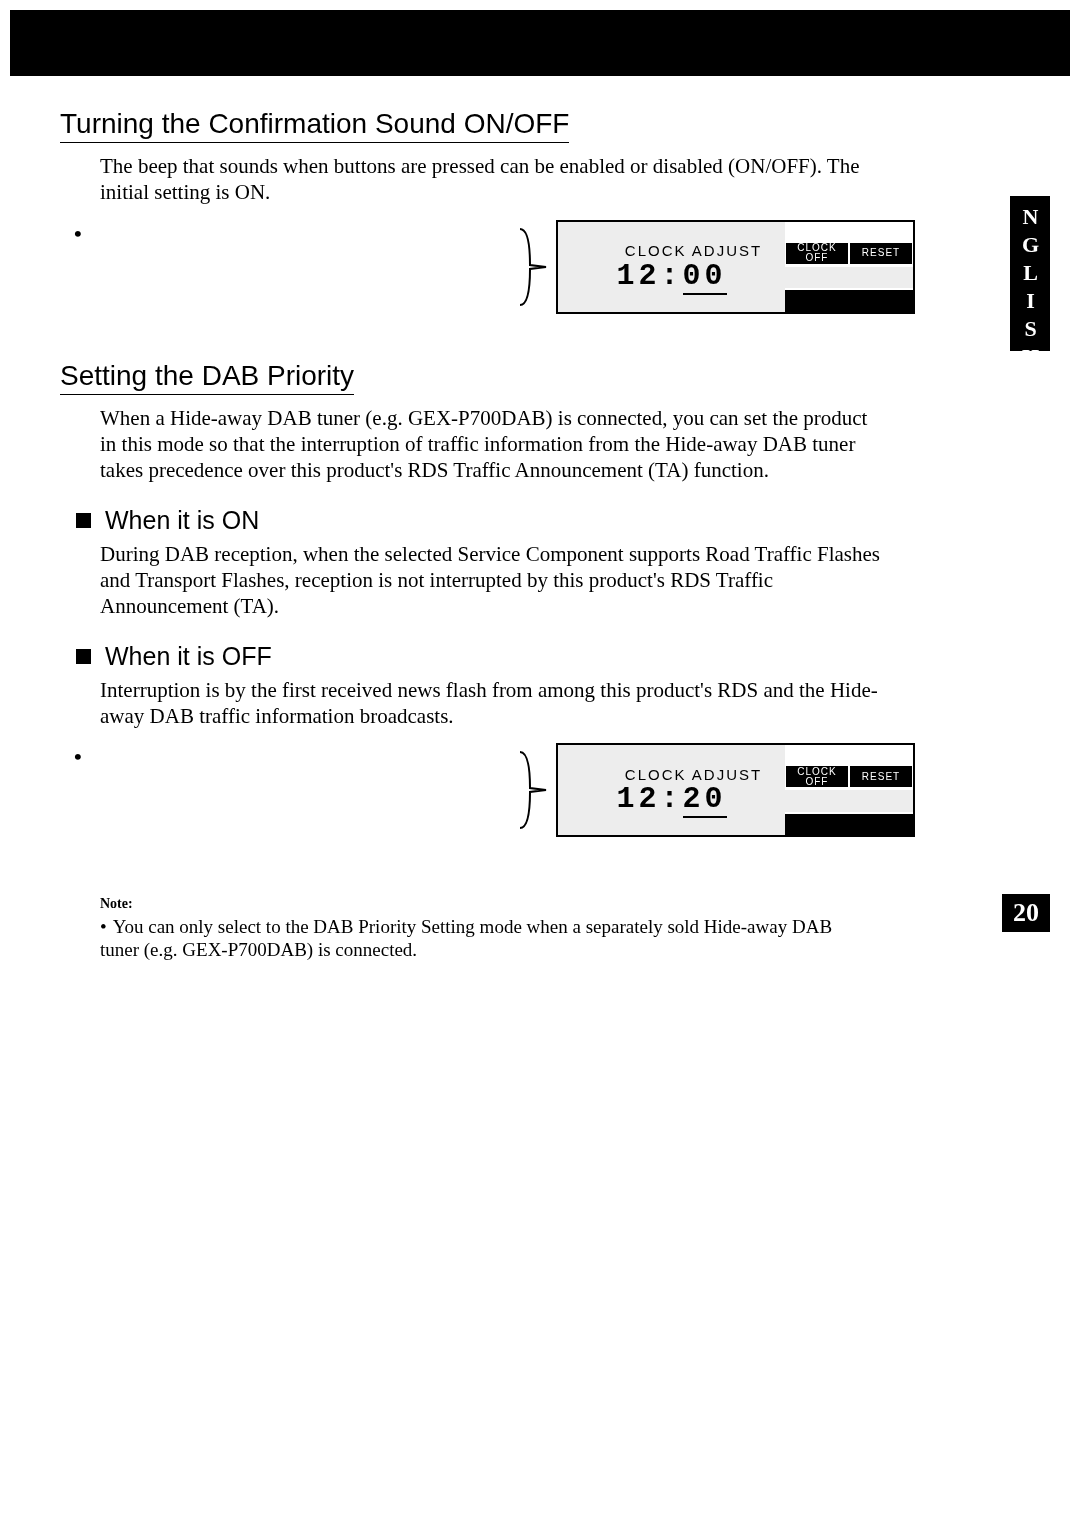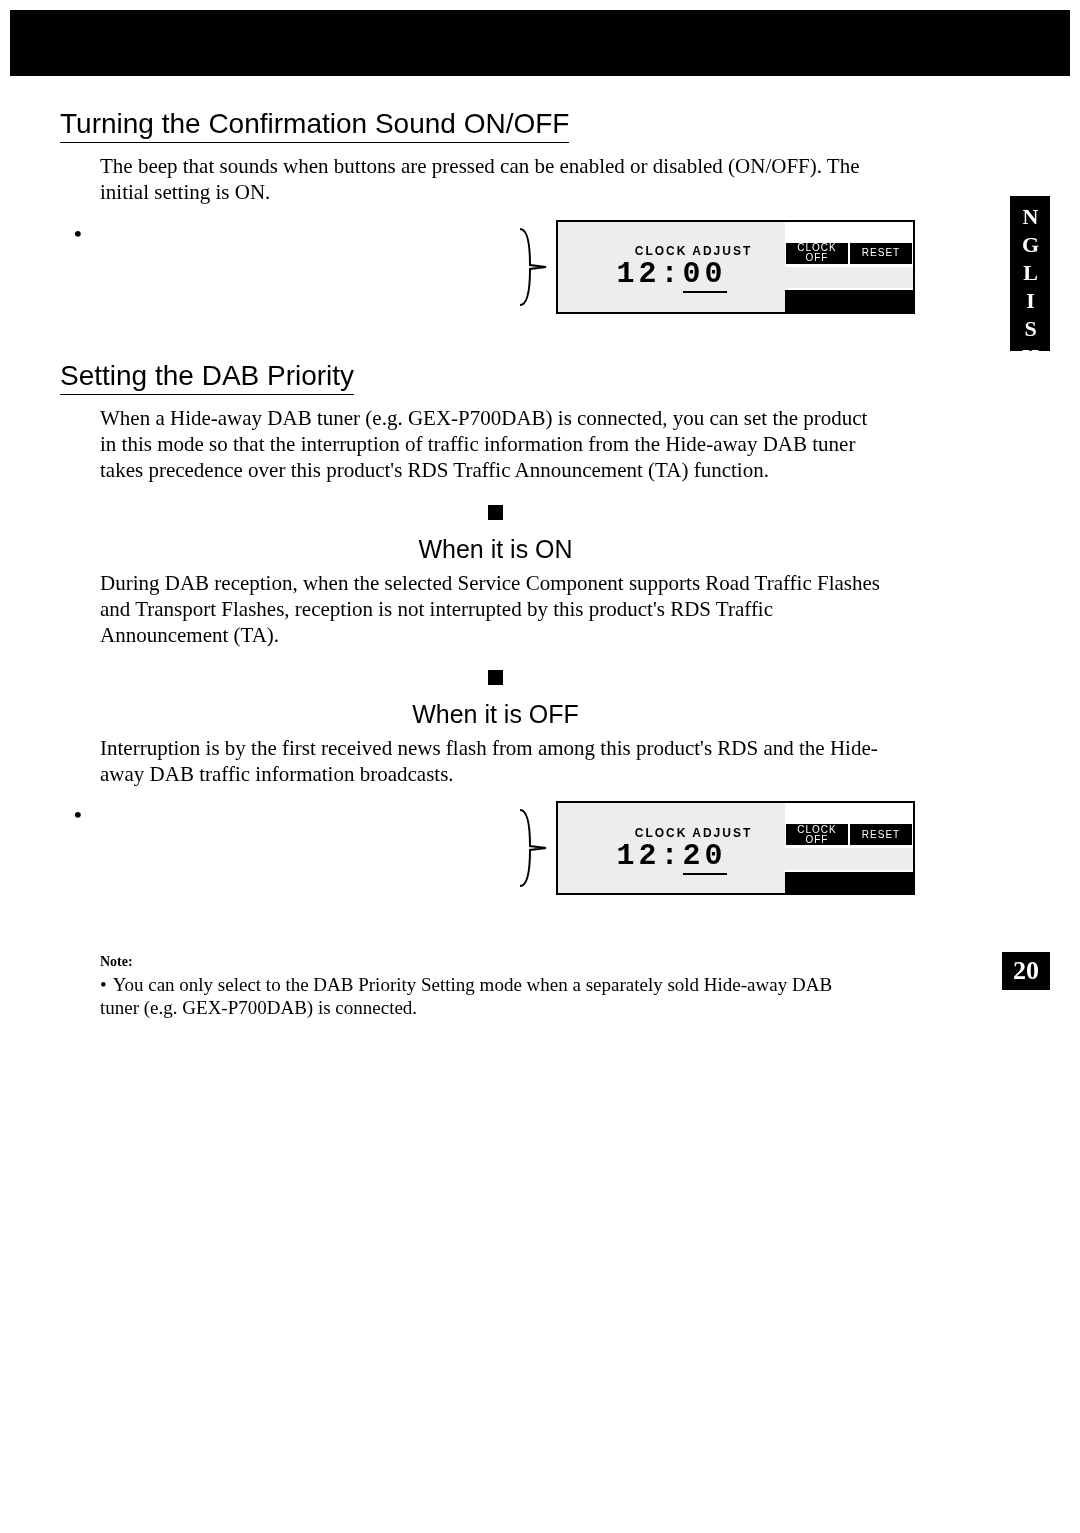--- a/index.html
+++ b/index.html
@@ -118,22 +118,22 @@
     background: #ededed;
     display: flex;
     flex-direction: column;
     align-items: center;
     justify-content: center;
     font-family: "Courier New", monospace;
   }
   .display-header {
     font-family: Arial, sans-serif;
     letter-spacing: 2px;
-    font-size: 12px;
-    font-weight: bold;
+    font-size: 15px;
+    font-weight: normal;
     margin-bottom: 0px;
     margin-left: 44px;
   }
   .display-time {
     font-family: "Courier New", monospace;
     font-weight: bold;
     font-size: 30px;
     letter-spacing: 4px;
     line-height: 1;
   }
@@ -169,21 +169,20 @@
     flex: 1;
     border-top: 2px solid #fff;
   }
   .side-mid { background: #ededed; }
   .side-bot { background: #000; }
   .sub-title-row {
     display: flex;
     align-items: center;
     margin: 22px 0 4px 16px;
     gap: 14px;
-    flex-direction: column;
   }
   .square-bullet {
     width: 15px;
     height: 15px;
     background: #000;
   }
   .sub-title {
     font-family: Arial, Helvetica, sans-serif;
     font-weight: 400;
     font-size: 25px;

